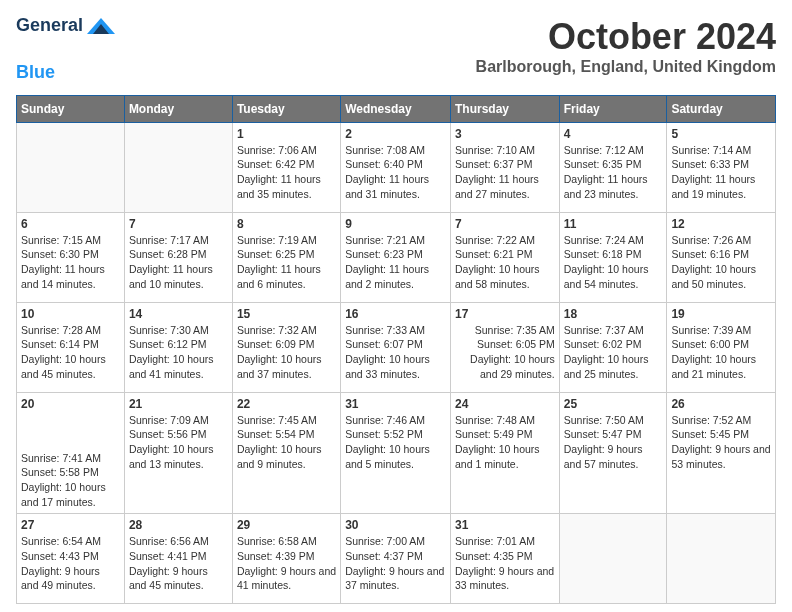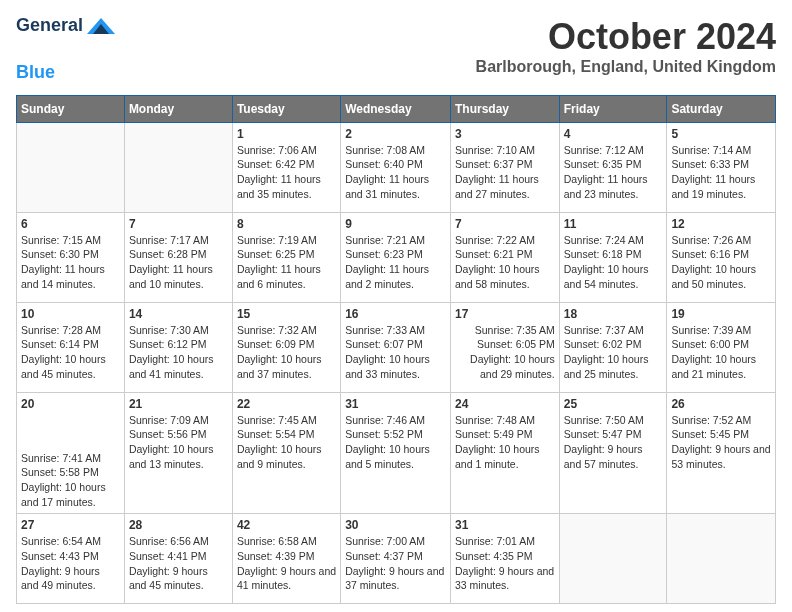--- a/index.html
+++ b/index.html
@@ -297,21 +297,21 @@
 Sunset: 4:43 PM
 Daylight: 9 hours and 49 minutes.</div>
         </td>
         <td>
           <span class="day-number">28</span>
           <div class="day-info" style="white-space: pre-line;">Sunrise: 6:56 AM
 Sunset: 4:41 PM
 Daylight: 9 hours and 45 minutes.</div>
         </td>
         <td>
-          <span class="day-number">42</span>
+          <span class="day-number">29</span>
           <div class="day-info" style="white-space: pre-line;">Sunrise: 6:58 AM
 Sunset: 4:39 PM
 Daylight: 9 hours and 41 minutes.</div>
         </td>
         <td>
           <span class="day-number">30</span>
           <div class="day-info" style="white-space: pre-line;">Sunrise: 7:00 AM
 Sunset: 4:37 PM
 Daylight: 9 hours and 37 minutes.</div>
         </td>

